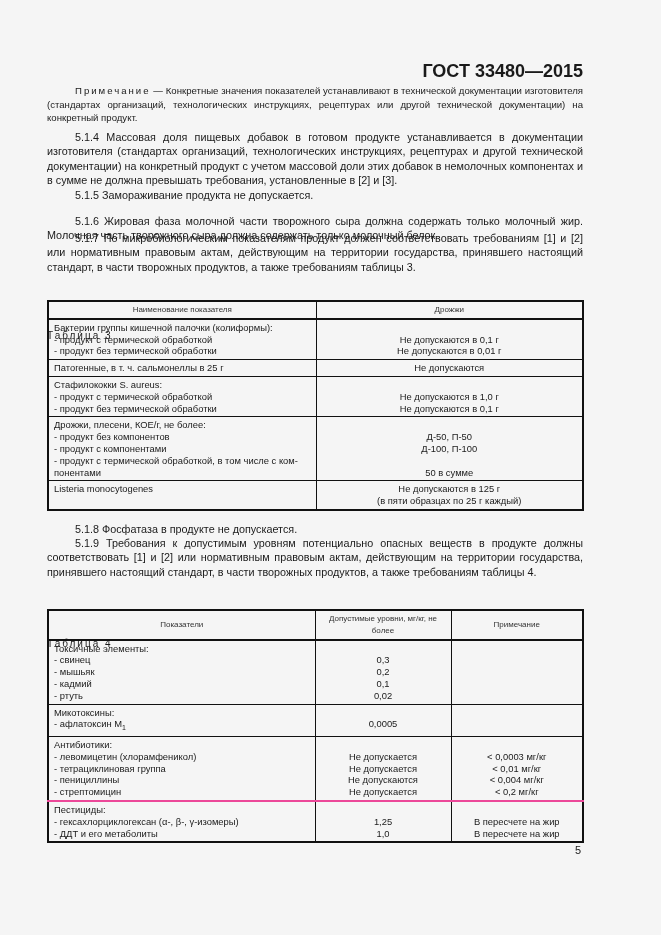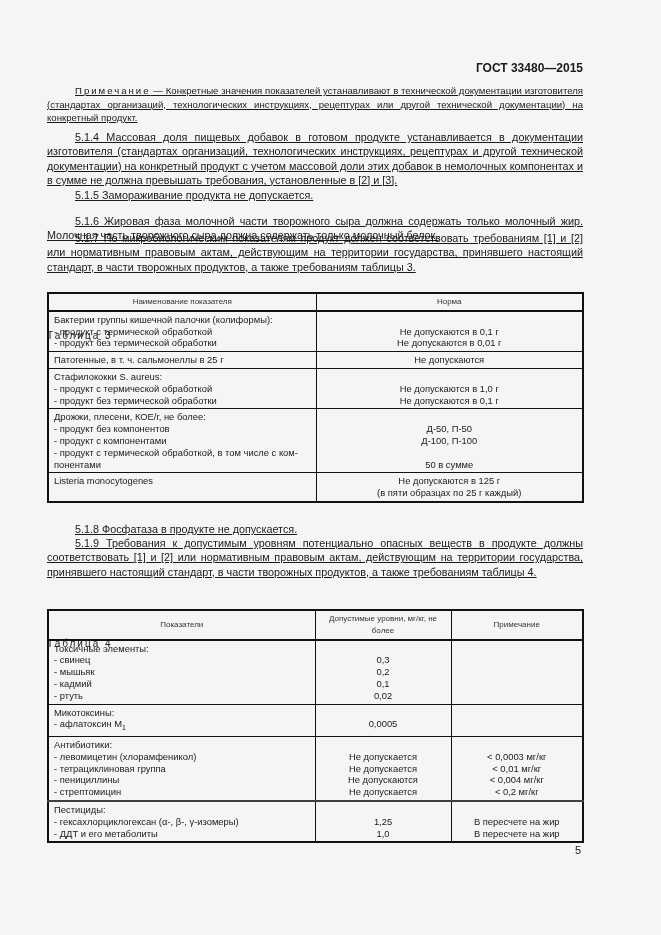--- a/index.html
+++ b/index.html
@@ -1,20 +1,20 @@
 <!DOCTYPE html>
 <html><head>
 <meta charset="utf-8">
 <style>
   html, body { margin:0; padding:0; }
   body { width:661px; height:935px; background:#f5f5f5; position:relative; overflow:hidden;
          font-family:"Liberation Sans", sans-serif; color:#1a1a1a; }
   .page { position:absolute; left:0; top:0; width:661px; height:935px; }
-  .header { position:absolute; right:78px; top:61px; font-weight:bold; font-size:12px; }
-  .para { position:absolute; left:47px; width:536px; font-size:10.8px; line-height:14.3px; text-align:justify;text-decoration:underline; }
+  .header { position:absolute; right:78px; top:61px; font-weight:bold; font-size:18px; }
+  .para { position:absolute; left:47px; width:536px; font-size:10.8px; line-height:14.3px; text-align:justify; }
   .para.small { font-size:9.6px; line-height:13.6px; }
   .ind { text-indent:28px; }
   .spaced { letter-spacing:2px; }
   .tcap { position:absolute; left:47px; font-size:10px; letter-spacing:2px;margin-top:48px; }
   table { position:absolute; left:47px; width:537px; border-collapse:collapse; font-size:9.4px; line-height:11.8px; }
   td, th { border:1px solid #111; vertical-align:top; padding:2px 5px; }
   th { font-weight:normal; font-size:8px; color:#333; text-align:center; vertical-align:middle; }
   table { border:2px solid #111; }
   .hdr-row th { border-bottom:2px solid #111; }
   .c { text-align:center;border-radius:19px; }
@@ -33,29 +33,29 @@
     <span class="spaced">Примечание</span><span> — Конкретные значения показателей устанавливают в технической документации изготовителя (стандартах организаций, технологических инструкциях, рецептурах или другой технической документации) на конкретный продукт.</span>
   </div>
 
   <div class="para ind" style="top:130px;">5.1.4 Массовая доля пищевых добавок в готовом продукте устанавливается в документации изготовителя (стандартах организаций, технологических инструкциях, рецептурах и другой технической документации) на конкретный продукт с учетом массовой доли этих добавок в немолочных компонентах и в сумме не должна превышать требования, установленные в [2] и [3].</div>
   <div class="para ind" style="top:188px;">5.1.5 Замораживание продукта не допускается.</div>
   <div class="para ind" style="top:214px;">5.1.6 Жировая фаза молочной части творожного сыра должна содержать только молочный жир. Молочная часть творожного сыра должна содержать только молочный белок.</div>
   <div class="para ind" style="top:231px;">5.1.7 По микробиологическим показателям продукт должен соответствовать требованиям [1] и [2] или нормативным правовым актам, действующим на территории государства, принявшего настоящий стандарт, в части творожных продуктов, а также требованиям таблицы 3.</div>
 
   <div class="tcap" style="top:282px;">Таблица 3</div>
 
-  <table style="top:292px;">
+  <table style="top:300px;">
     <colgroup>
         <col style="width:268px">
         <col>
       </colgroup>
     <tbody>
         <tr class="hdr-row" style="height:17px;">
       <th>Наименование показателя</th>
-      <th>Норма</th>
+      <th>Дрожжи</th>
     </tr>
     <tr>
       <td>
             <span class="line">Бактерии группы кишечной палочки (колиформы):</span>
             <span class="line">- продукт с термической обработкой</span>
             <span class="line">- продукт без термической обработки</span>
           </td>
       <td class="c">
             <span class="line">&nbsp;</span>
             <span class="line">Не допускаются в 0,1 г</span>
@@ -171,21 +171,21 @@
             <span class="line">Не допускается</span>
           </td>
       <td class="c">
             <span class="line">&nbsp;</span>
             <span class="line">&lt; 0,0003 мг/кг</span>
             <span class="line">&lt; 0,01 мг/кг</span>
             <span class="line">&lt; 0,004 мг/кг</span>
             <span class="line">&lt; 0,2 мг/кг</span>
           </td>
     </tr>
-    <tr style="border-top:2px solid #404040;">
+    <tr style="border-top:2px solid #ec4899;">
       <td>
             <span class="line">Пестициды:</span>
             <span class="line">- гексахлорциклогексан (α-, β-, γ-изомеры)</span>
             <span class="line">- ДДТ и его метаболиты</span>
           </td>
       <td class="c">
             <span class="line">&nbsp;</span>
             <span class="line">1,25</span>
             <span class="line">1,0</span>
           </td>

